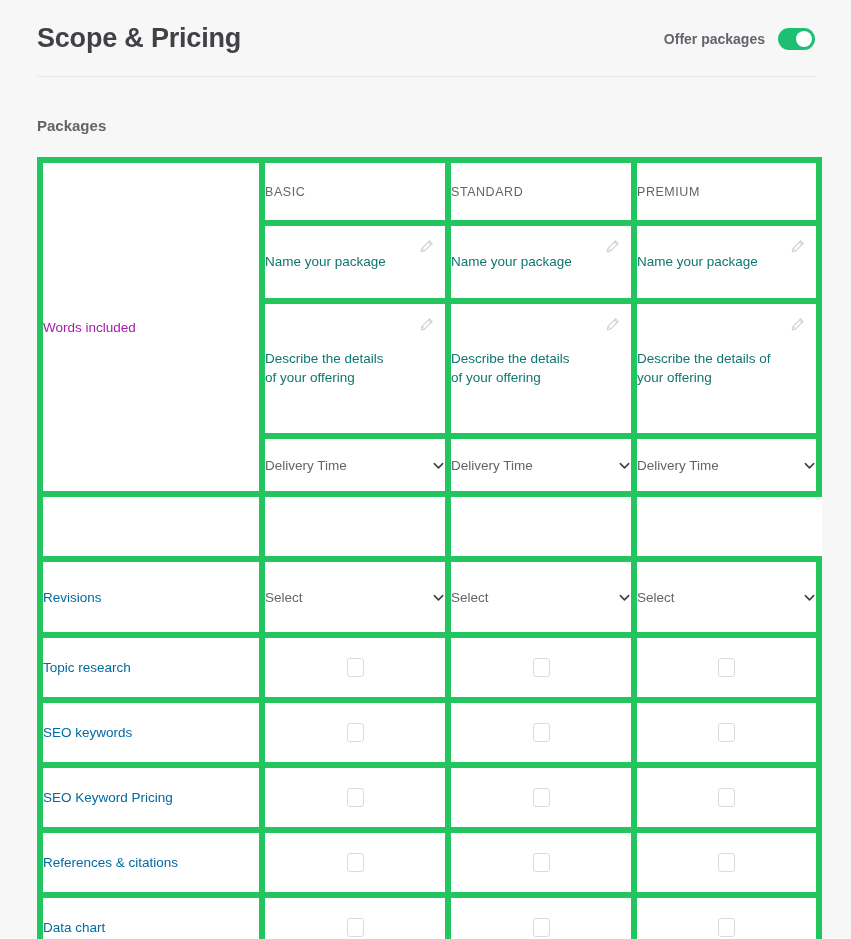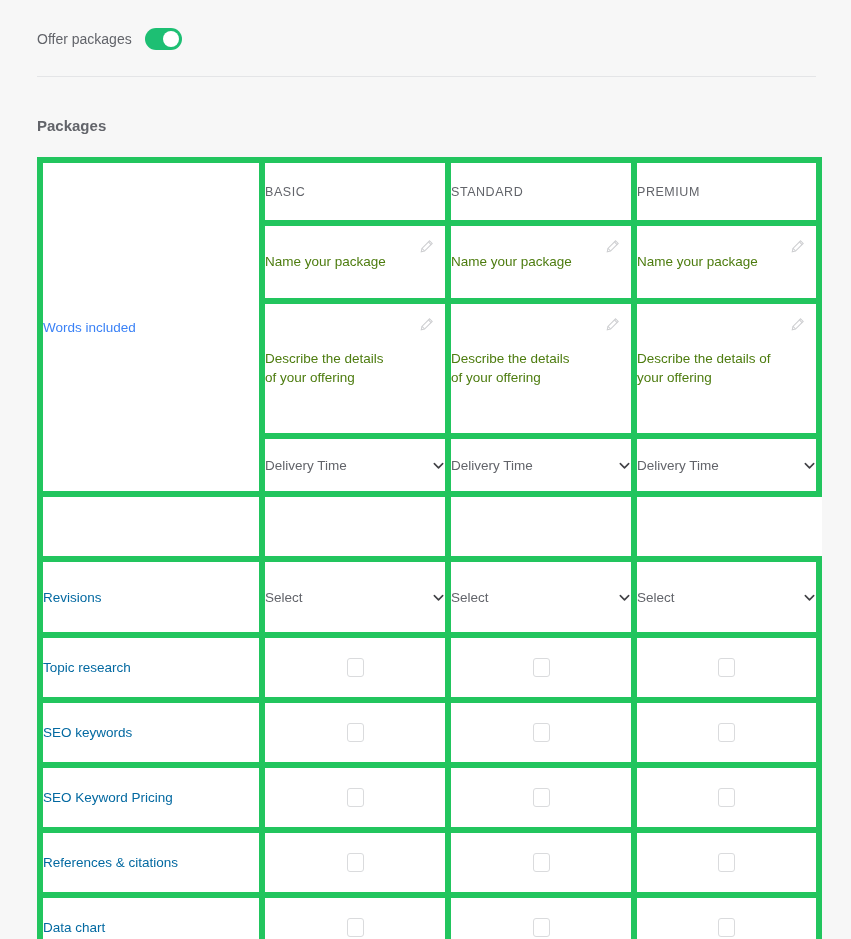--- a/index.html
+++ b/index.html
@@ -47,20 +47,21 @@
   .offer-packages {
     display: flex;
     align-items: center;
     gap: 13px;
   }
 
   .offer-packages-label {
     font-size: 14px;
     color: #62646a;
     white-space: nowrap;
+    font-weight: bold;
   }
 
   .toggle {
     position: relative;
     width: 37px;
     height: 22px;
     border-radius: 11px;
     background: #1dbf73;
     flex: none;
     cursor: pointer;
@@ -128,21 +129,21 @@
     text-align: left;
     padding: 0 16px;
   }
 
   
   .label-merged {
     background: #fafafa;
     vertical-align: bottom;
     padding: 0 0 24px 16px;
     font-size: 13.5px;
-    color: #3b82f6;
+    color: #a21caf;
   }
 
   .row-label {
     background: #fafafa;
     padding: 0 0 0 16px;
     font-size: 13.5px;
     color: #0369a1;
   }
 
   
@@ -154,21 +155,21 @@
   }
   .cell-desc {
     height: 135px;
     vertical-align: top;
     padding: 14px 14px 0 16px;
     position: relative;
   }
 
   .ph {
     font-size: 13.5px;
-    color: #4d7c0f;
+    color: #0f766e;
     line-height: 1.35;
     max-width: 126px;
   }
   .ph.wide { max-width: 140px; }
 
   .pencil {
     position: absolute;
     right: 11px;
     top: 13px;
     width: 15px;
@@ -219,20 +220,21 @@
     vertical-align: middle;
     cursor: pointer;
   }
 </style>
 </head>
 <body>
 
 <div class="page">
 
   <div class="header">
+    <div class="page-title">Scope &amp; Pricing</div>
     <div class="offer-packages">
       <span class="offer-packages-label">Offer packages</span>
       <div class="toggle">
         <span class="knob"></span>
       </div>
     </div>
   </div>
   <div class="header-rule"></div>
 
   <div class="section-title">Packages</div>

